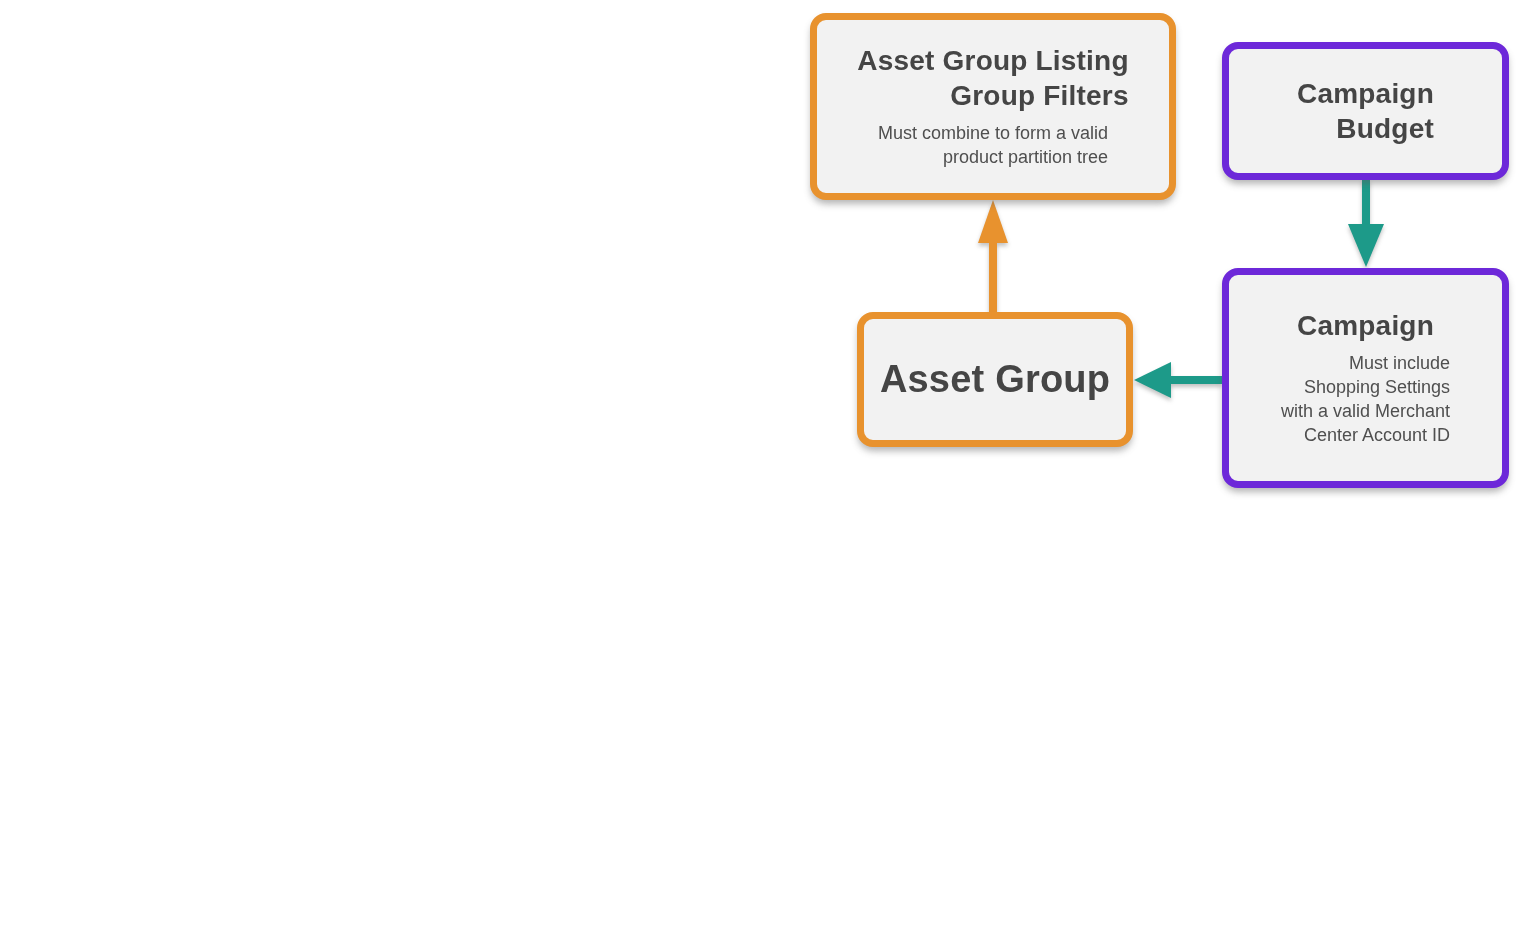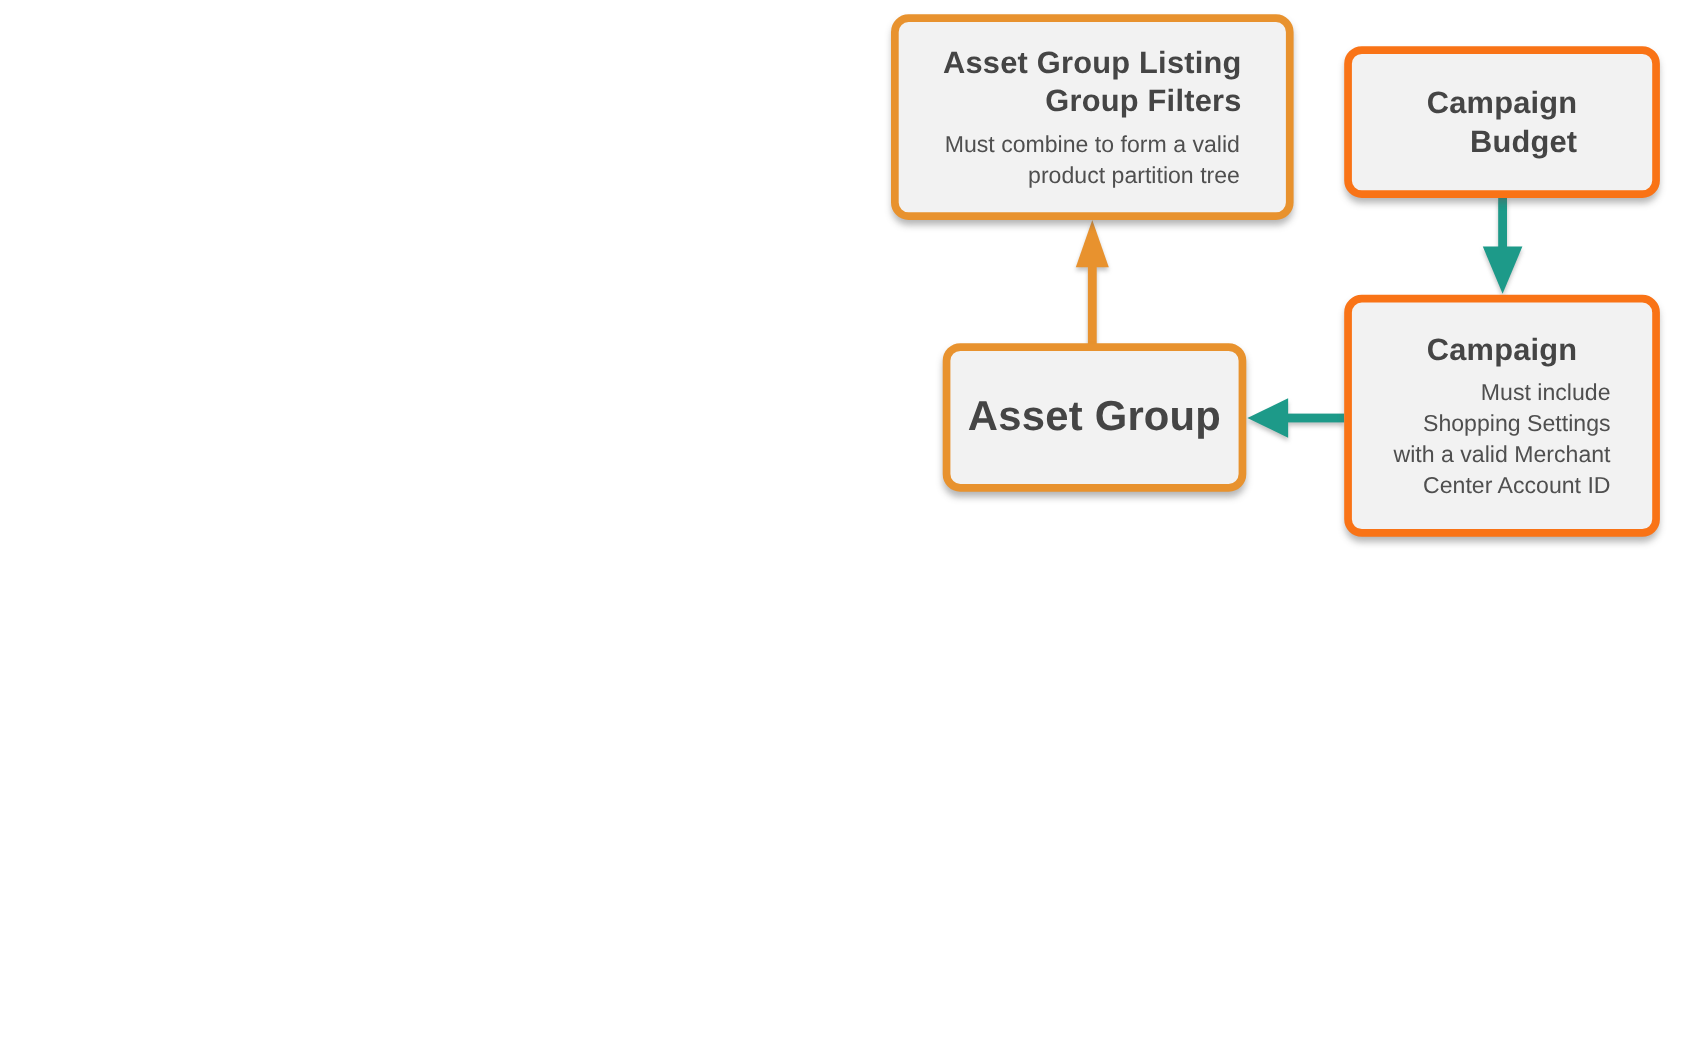--- a/index.html
+++ b/index.html
@@ -22,32 +22,32 @@
     background: #F2F2F2;
     border-radius: 16px;
     display: flex;
     flex-direction: column;
     align-items: center;
     justify-content: center;
     text-align: right;
     box-shadow: 0 5px 7px -1px rgba(90, 90, 90, 0.45);
   }
   .node.orange { border: 7px solid #E8922E; }
-  .node.teal   { border: 7px solid #f97316; }
+  .node.teal   { border: 7px solid #6d28d9; }
 
   .node-title {
     font-weight: 700;
     font-size: 28px;
     line-height: 1.26;
     color: #454545;
     white-space: pre-line;
     letter-spacing: 0.2px;
   }
   .node-sub {
-    font-size: 21px;
+    font-size: 18px;
     line-height: 1.33;
     color: #4F4F4F;
     white-space: pre-line;
     margin-top: 9px;
   }
 
   #node-listing-filters { left: 810px;  top: 13px;  width: 366px; height: 187px; }
   #node-campaign-budget { left: 1222px; top: 42px;  width: 287px; height: 138px; }
   #node-asset-group     { left: 857px;  top: 312px; width: 276px; height: 135px; }
   #node-campaign        { left: 1222px; top: 268px; width: 287px; height: 220px; }

